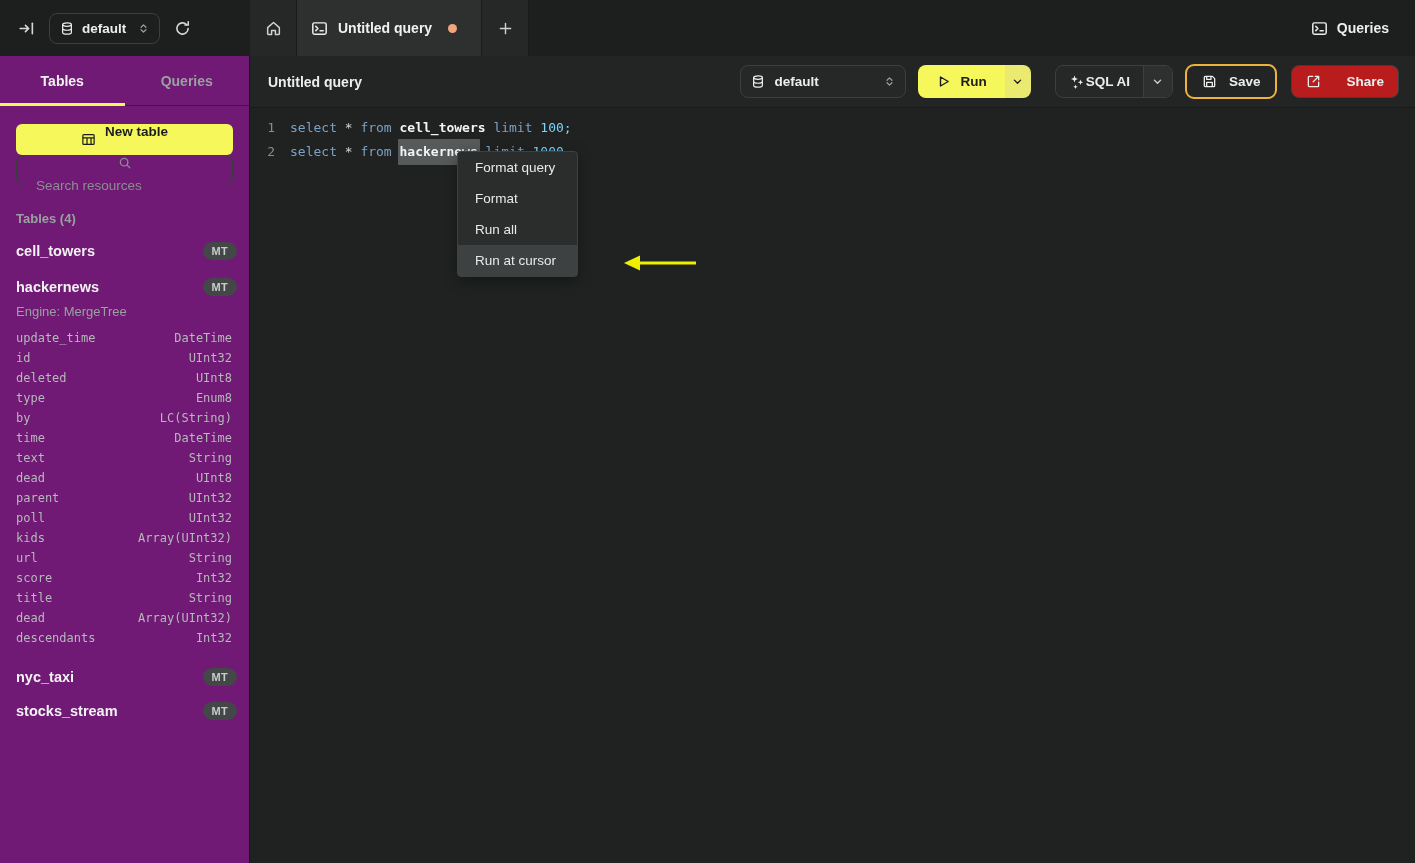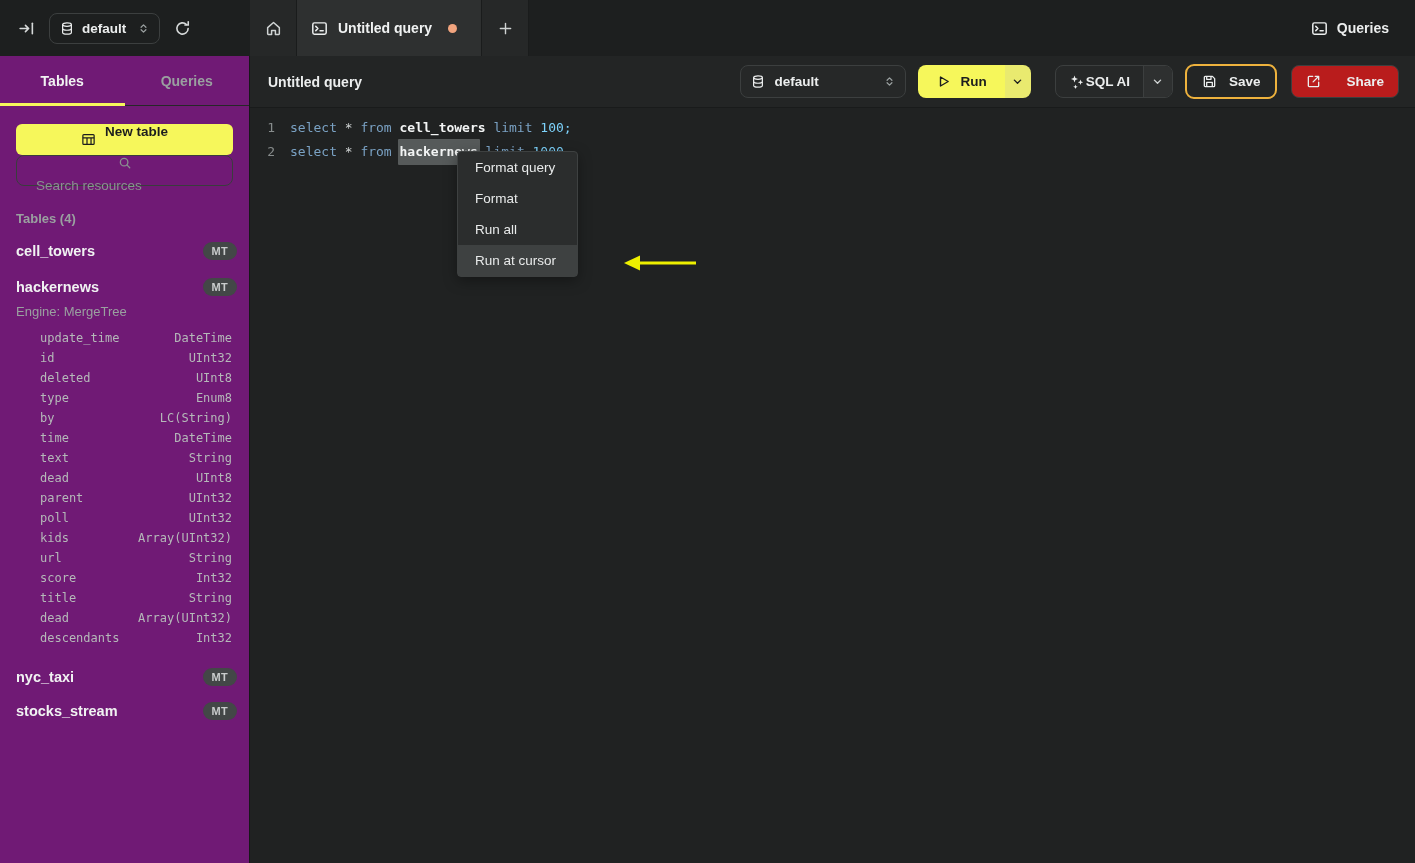--- a/index.html
+++ b/index.html
@@ -76,21 +76,21 @@
   .search-box input::placeholder { color:#8a9090; }
 
   .section-label { margin:25px 0 0 16px; font-size:13px; font-weight:600; color:#9aa0a0; }
 
   .tbl-row { display:flex; align-items:center; margin:14px 0 0 16px; height:22px; cursor:pointer; }
   .tbl-row .tbl-name { font-size:14.5px; font-weight:600; color:#f0f2f2; }
   .badge { margin-left:auto; margin-right:12px; background:#434747; color:#c9cccc; font-size:11px; font-weight:700;
     padding:3px 9px; border-radius:10px; letter-spacing:.3px; }
   .engine-line { margin:6px 0 0 16px; font-size:13px; color:#9aa0a0; }
 
-  .cols { margin-top:9px;padding-left:24px; }
+  .cols { margin-top:9px; }
   .col-row { display:flex; align-items:center; height:20px; padding:0 17px 0 16px;
     font-family:"DejaVu Sans Mono", monospace; font-size:12px; color:#b5b9b9; }
   .col-row .col-type { margin-left:auto; }
 
   
   .editor { position:absolute; left:251px; top:109px; width:1164px; height:754px; background:#202222; }
   .code-line { position:absolute; display:flex; gap:7.8px; font-family:"DejaVu Sans Mono", monospace;
     font-size:13px; line-height:24px; white-space:pre; }
   .gutter-num { position:absolute; font-family:"DejaVu Sans Mono", monospace; font-size:13px; line-height:24px;
     color:#878c8c; width:24px; text-align:right; }

